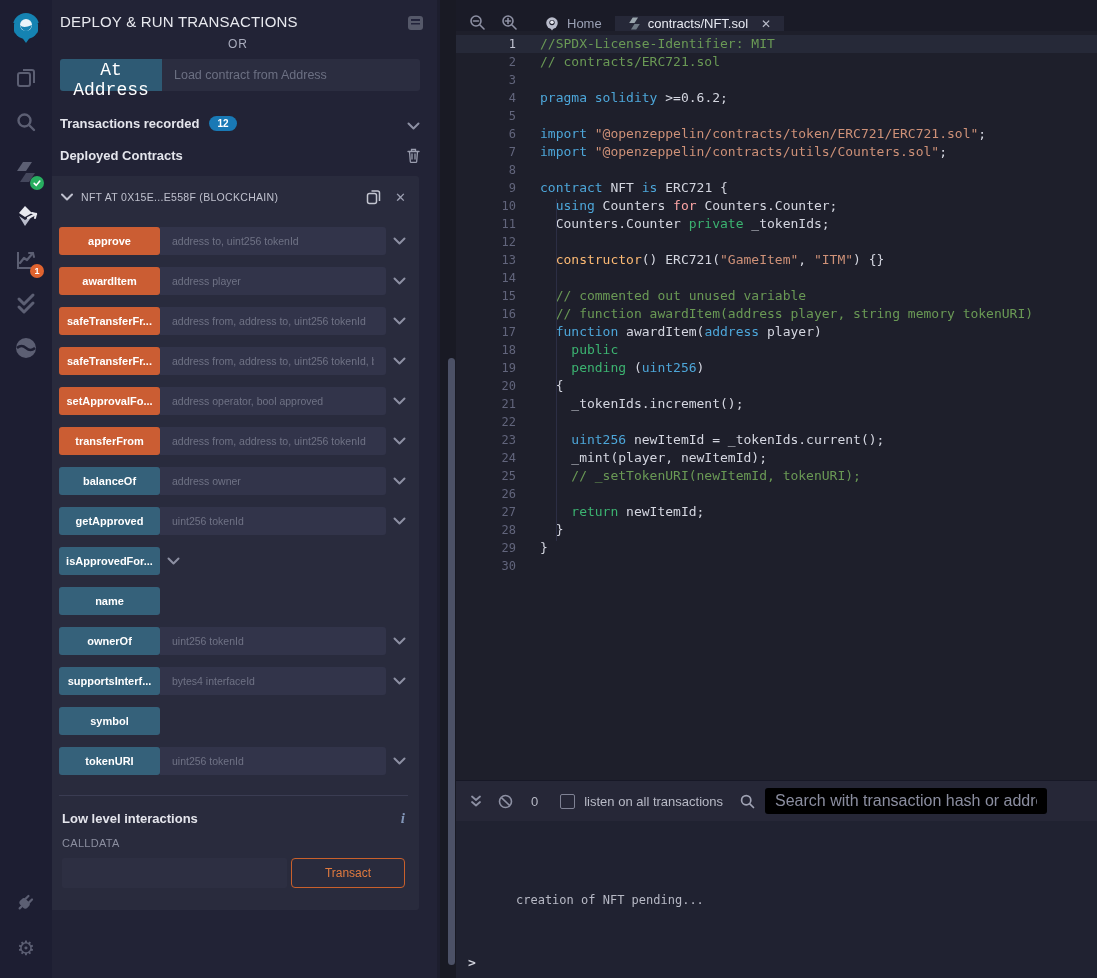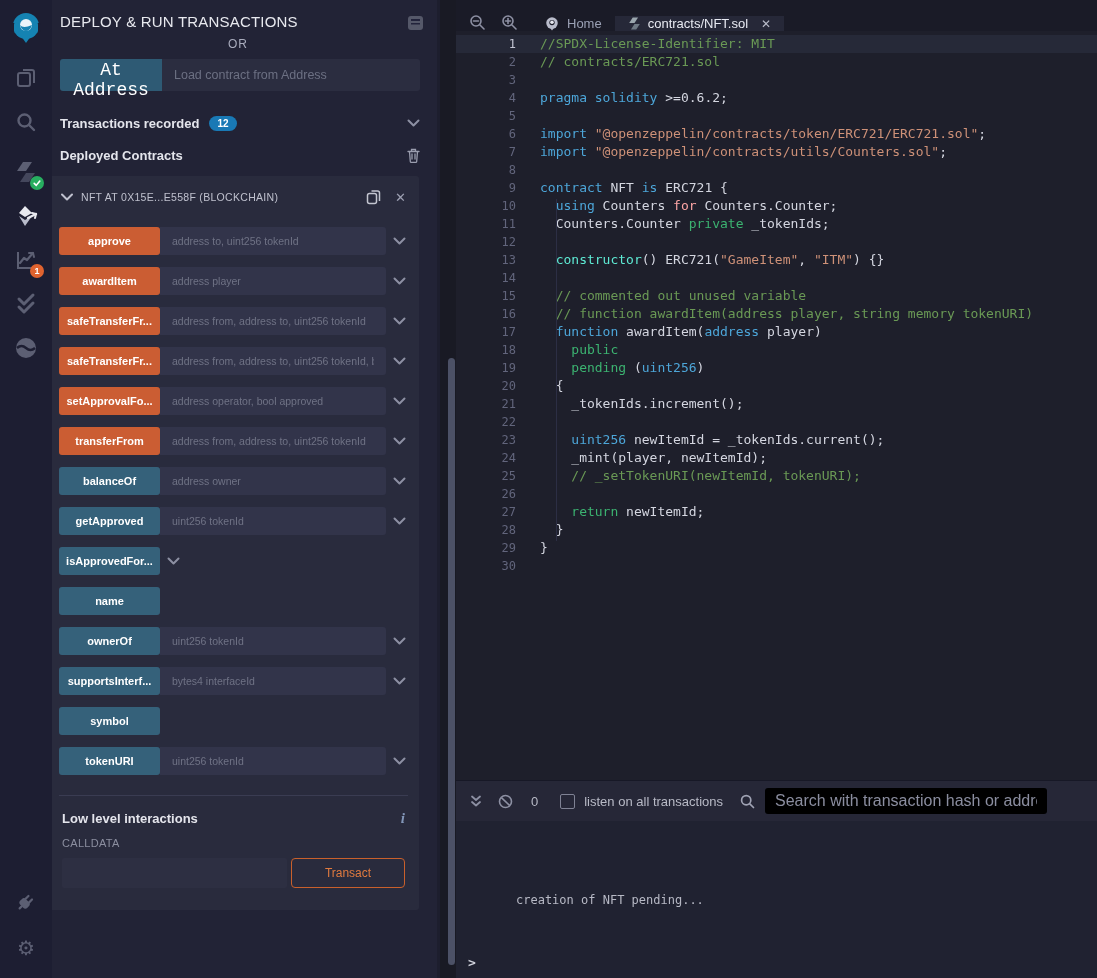--- a/index.html
+++ b/index.html
@@ -24,21 +24,21 @@
   .p-header{display:flex;align-items:flex-start;justify-content:space-between;padding:13px 16px 0 24px}
   .p-title{color:#e8e9ef;font-size:15px;font-weight:500;letter-spacing:.2px}
   .or-clip{height:9px;overflow:hidden;text-align:center;margin-top:8px}
   .or-clip span{color:#a9acbd;font-size:12px;position:relative;top:-5px;letter-spacing:1px}
   .at-row{margin:11px 20px 0 24px;height:32px;display:flex}
   .at-btn{width:102px;background:#2e5a74;border:none;border-radius:3px 0 0 3px;color:#fff;
           font-size:18px;font-weight:500;font-family:Liberation Mono, monospace;cursor:pointer}
   .at-input{flex:1;background:#2b2d40;border:none;border-radius:0 3px 3px 0;color:#d4d6e0;
             padding:0 12px;font-size:12.5px;font-family:inherit;outline:none}
   .at-input::placeholder{color:#6c7083}
-  .sec-row{margin:25px 20px 0 24px;display:flex;align-items:center}
+  .sec-row{margin:25px 20px 0 24px;display:flex;align-items:flex-end}
   .sec-label{color:#e4e5ec;font-size:13px;font-weight:600}
   .tx-badge{margin-left:10px;background:#1979b5;color:#fff;font-size:10px;font-weight:bold;
             border-radius:9px;padding:2px 8px}
   .sec-right{margin-left:auto;cursor:pointer}
   .dc-row{margin:17px 20px 0 24px}
 
   .card{margin:13px 21px 0 12px;background:#292b3d;border-radius:3px;padding-bottom:22px}
   .card-head{display:flex;align-items:center;padding:13px 13px 4px 13px}
   .card-title{color:#bfc1ce;font-size:10.5px;margin-left:8px;letter-spacing:.3px}
   .card-icons{margin-left:auto;display:flex;align-items:center;gap:14px}
@@ -80,21 +80,21 @@
 
   .editor-body{position:absolute;top:31px;left:0;right:0;height:749px;overflow:hidden;padding-top:4px;
                font-family:"DejaVu Sans Mono",monospace}
   .indent-guide{position:absolute;left:100px;top:168px;width:1px;height:342px;background:#2c2e44}
   .code-line{height:18px;display:flex;white-space:pre;font-size:13px;line-height:18px}
   .code-line.hl{background:#262938}
   .ln{width:60px;flex:none;text-align:right;color:#62657c;font-size:12px;user-select:none}
   .code-line.hl .ln{color:#c2c4d2}
   .lc{margin-left:24px}
   .t-c{color:#6a9955}.t-k{color:#4da6d9}.t-s{color:#ce9178}.t-m{color:#3cb371}
-  .t-o{color:#fca5a5}.t-ctor{color:#5eead4}.t-p{color:#d4d6e0}
+  .t-o{color:#fca5a5}.t-ctor{color:#fdba74}.t-p{color:#d4d6e0}
 
   
   .terminal{position:absolute;left:456px;top:780px;width:641px;height:198px;background:#202231}
   .term-toolbar{height:40px;background:#262737;border-top:1px solid #171826;display:flex;align-items:center;padding:0 14px}
   .term-count{color:#b8bac6;font-size:13px;margin:0 0 0 18px}
   .term-check{width:13px;height:13px;border:1px solid #7f8294;border-radius:2px;background:transparent;
               margin-left:22px;cursor:pointer}
   .term-listen{color:#b8bac6;font-size:13px;margin-left:9px}
   .term-search-group{margin-left:auto;display:flex;align-items:center;gap:10px;margin-right:36px}
   .term-search{width:262px;height:26px;background:#000000;border:none;border-radius:3px;outline:none;

